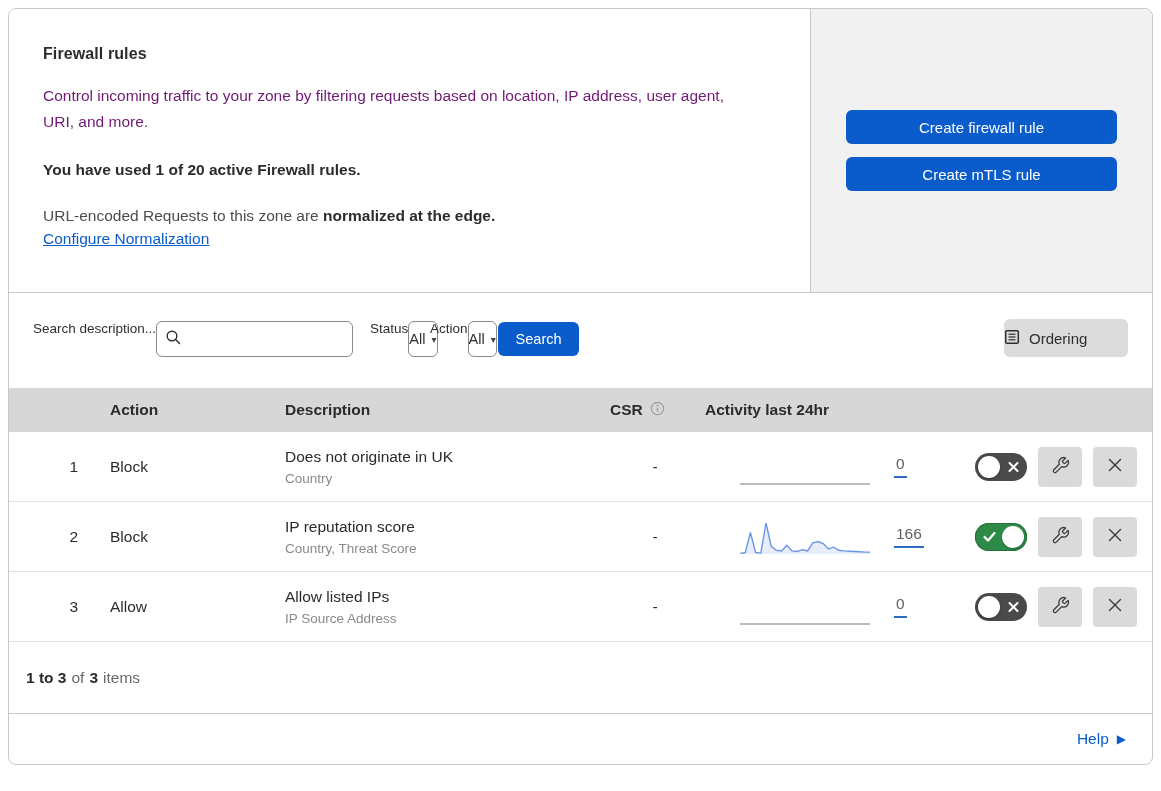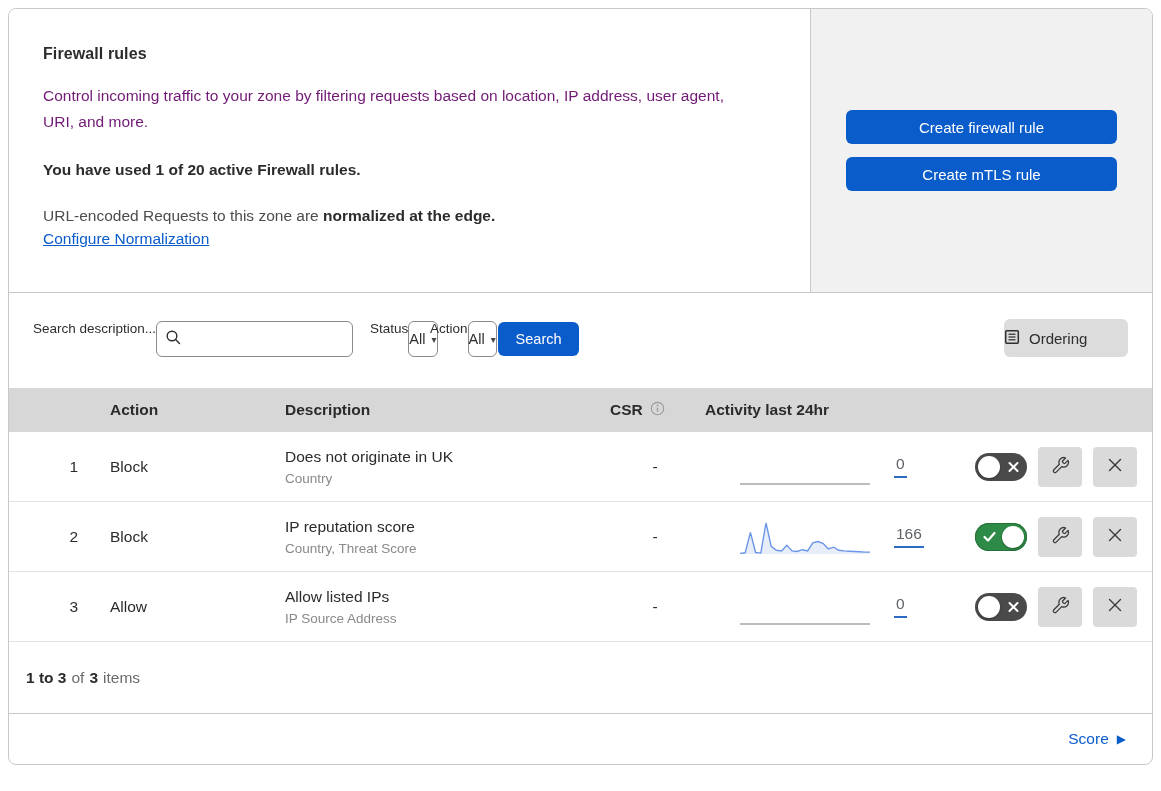--- a/index.html
+++ b/index.html
@@ -305,18 +305,18 @@
 
   <div class="summary">
     <span class="b">1 to 3</span>
     <span>of</span>
     <span class="b">3</span>
     <span>items</span>
   </div>
 
   <div class="helpbar">
     <a class="help-link">
-      <span>Score</span>
+      <span>Help</span>
       <span class="help-arrow">▶</span>
     </a>
   </div>
 
 </div>
 
 </body></html>

